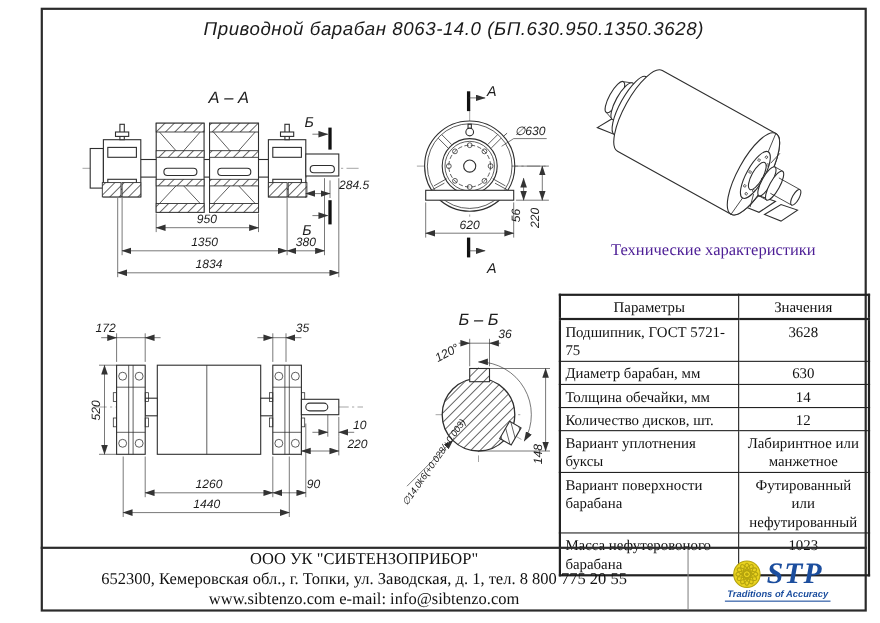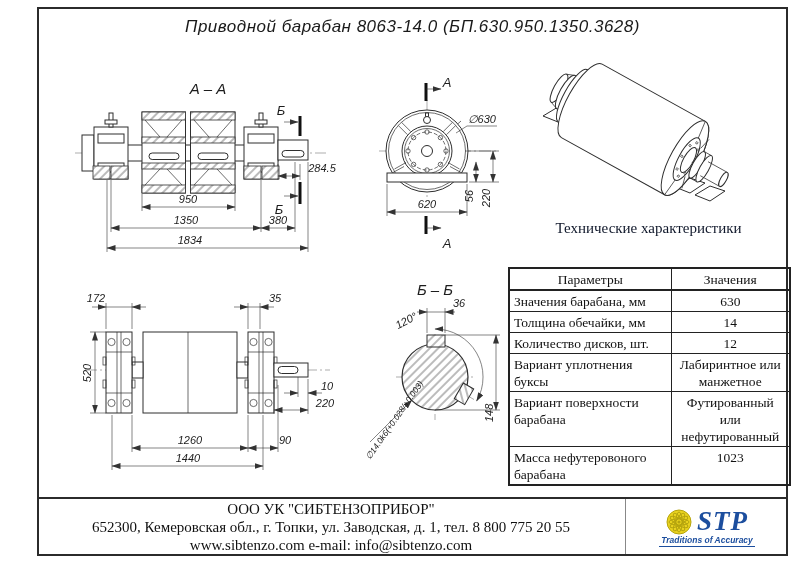--- a/index.html
+++ b/index.html
@@ -17,21 +17,21 @@
   .t2 {stroke:#2e2e2e;stroke-width:1;fill:#fff;}
   .cl {stroke:#8a8a8a;stroke-width:.7;stroke-dasharray:12 3 2 3;fill:none;}
   .d  {stroke:#333;stroke-width:.6;fill:none;}
   .bold{stroke:#111;stroke-width:3;fill:none;}
   text.lbl{font:italic 11px "Liberation Sans",sans-serif;fill:#1d1d1d;}
   text.big{font-size:15px;}
   text.med{font-size:13px;}
   text.tiny{font-size:8.5px;}
   
   #spec-title{position:absolute;left:508px;top:220px;width:281px;text-align:center;
-              font:15px "Liberation Serif",serif;color:#0f172a;}
+              font:15px "Liberation Serif",serif;color:#4c1d95;}
   #spec{position:absolute;left:508px;top:240px;width:281px;border-collapse:collapse;
         font:13.5px "Liberation Serif",serif;color:#111;table-layout:fixed;
         border:2px solid #222;margin-top:27px;}
   #spec td{border:1px solid #222;padding:1.5px 4px;line-height:17px;vertical-align:top;}
   #spec tr.hd td{text-align:center;border-bottom:2px solid #222;}
   #spec td.val{text-align:center;}
   #spec col.c1{width:162px;} #spec col.c2{width:119px;}
   
   #foot-line{position:absolute;left:37px;top:497px;width:751px;border-top:2px solid #2b2b2b;}
   #foot-text{position:absolute;left:37px;top:500px;width:588px;text-align:center;
@@ -353,21 +353,25 @@
     <colgroup>
         <col class="c1">
         <col class="c2">
       </colgroup>
     <tbody>
         <tr class="hd">
       <td>Параметры</td>
       <td>Значения</td>
     </tr>
     <tr>
-      <td>Значения барабана, мм</td>
+      <td>Подшипник, ГОСТ 5721-75</td>
+      <td class="val">3628</td>
+    </tr>
+    <tr>
+      <td>Диаметр барабан, мм</td>
       <td class="val">630</td>
     </tr>
     <tr>
       <td>Толщина обечайки, мм</td>
       <td class="val">14</td>
     </tr>
     <tr>
       <td>Количество дисков, шт.</td>
       <td class="val">12</td>
     </tr>

